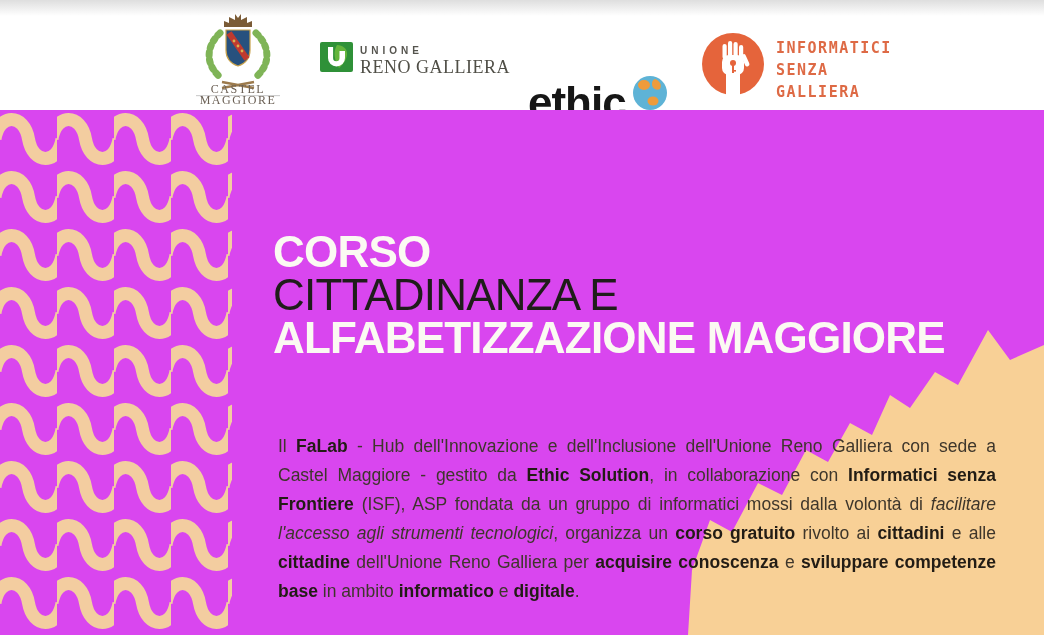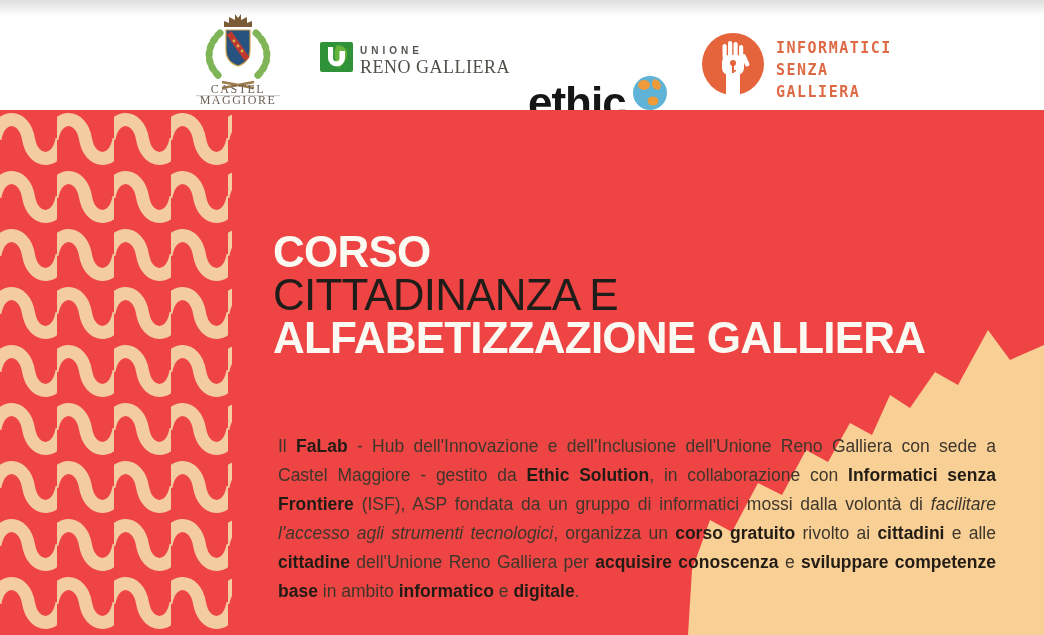--- a/index.html
+++ b/index.html
@@ -22,21 +22,21 @@
   .ethic { left:528px; top:36px; display:flex; align-items:flex-start;margin-top:45px; }
   .ethic-word { font-size:44px; font-weight:bold; letter-spacing:-1px; color:#161616;
                 line-height:44px; }
   .isf { left:702px; top:30px; display:flex; align-items:center; }
   .isf-text { margin-left:12px; margin-top:7px; font-family:"DejaVu Sans Mono", monospace;
               font-weight:bold; font-size:15px; line-height:22px; letter-spacing:1.5px;
               color:#de6a45; }
 
   
   .poster { position:absolute; left:0; top:110px; width:1044px; height:525px;
-            background:#ef4444; }
+            background:#d946ef; }
   .deco { position:absolute; pointer-events:none; }
 
   .title-block { position:absolute; left:273px; top:120px; font-size:44px;
                  line-height:43px; letter-spacing:-0.8px; white-space:nowrap; }
   .t-light { color:#fbfaf2; font-weight:bold; }
   .t-dark  { color:#1f1d1a; font-weight:normal; }
 
   .body-copy { position:absolute; left:262px; top:322px; width:718px;
                font-size:17.5px; line-height:29px; color:#3e362b;
                text-align:justify;margin-left:16px; }
@@ -129,18 +129,18 @@
     <svg class="deco" style="left:0; top:0;" width="1044" height="525" viewBox="0 0 1044 525">
       <polygon fill="#f8d096" points="
         1044,235 1010,250 988,220 958,275 935,262 910,298 890,285
         872,325 850,313 828,352 806,340 782,385 758,373 732,422
         710,410 692,460 688,525 1044,525"></polygon>
     </svg>
 
     <div class="title-block">
       <div class="t-light">CORSO</div>
       <div class="t-dark">CITTADINANZA E</div>
-      <div class="t-light">ALFABETIZZAZIONE GALLIERA</div>
+      <div class="t-light">ALFABETIZZAZIONE MAGGIORE</div>
     </div>
 
     <p class="body-copy"><span>Il </span><span class="b">FaLab</span><span> - Hub dell'Innovazione e dell'Inclusione dell'Unione Reno Galliera con sede a Castel Maggiore - gestito da </span><span class="b">Ethic Solution</span><span>, in collaborazione con </span><span class="b">Informatici senza Frontiere</span><span> (ISF), ASP fondata da un gruppo di informatici mossi dalla volontà di </span><span class="i">facilitare l'accesso agli strumenti tecnologici</span><span>, organizza un </span><span class="b">corso gratuito</span><span> rivolto ai </span><span class="b">cittadini</span><span> e alle </span><span class="b">cittadine</span><span> dell'Unione Reno Galliera per </span><span class="b">acquisire conoscenza</span><span> e </span><span class="b">sviluppare competenze base</span><span> in ambito </span><span class="b">informatico</span><span> e </span><span class="b">digitale</span><span>.</span></p>
   </div>
 </div>
 
 </body></html>

